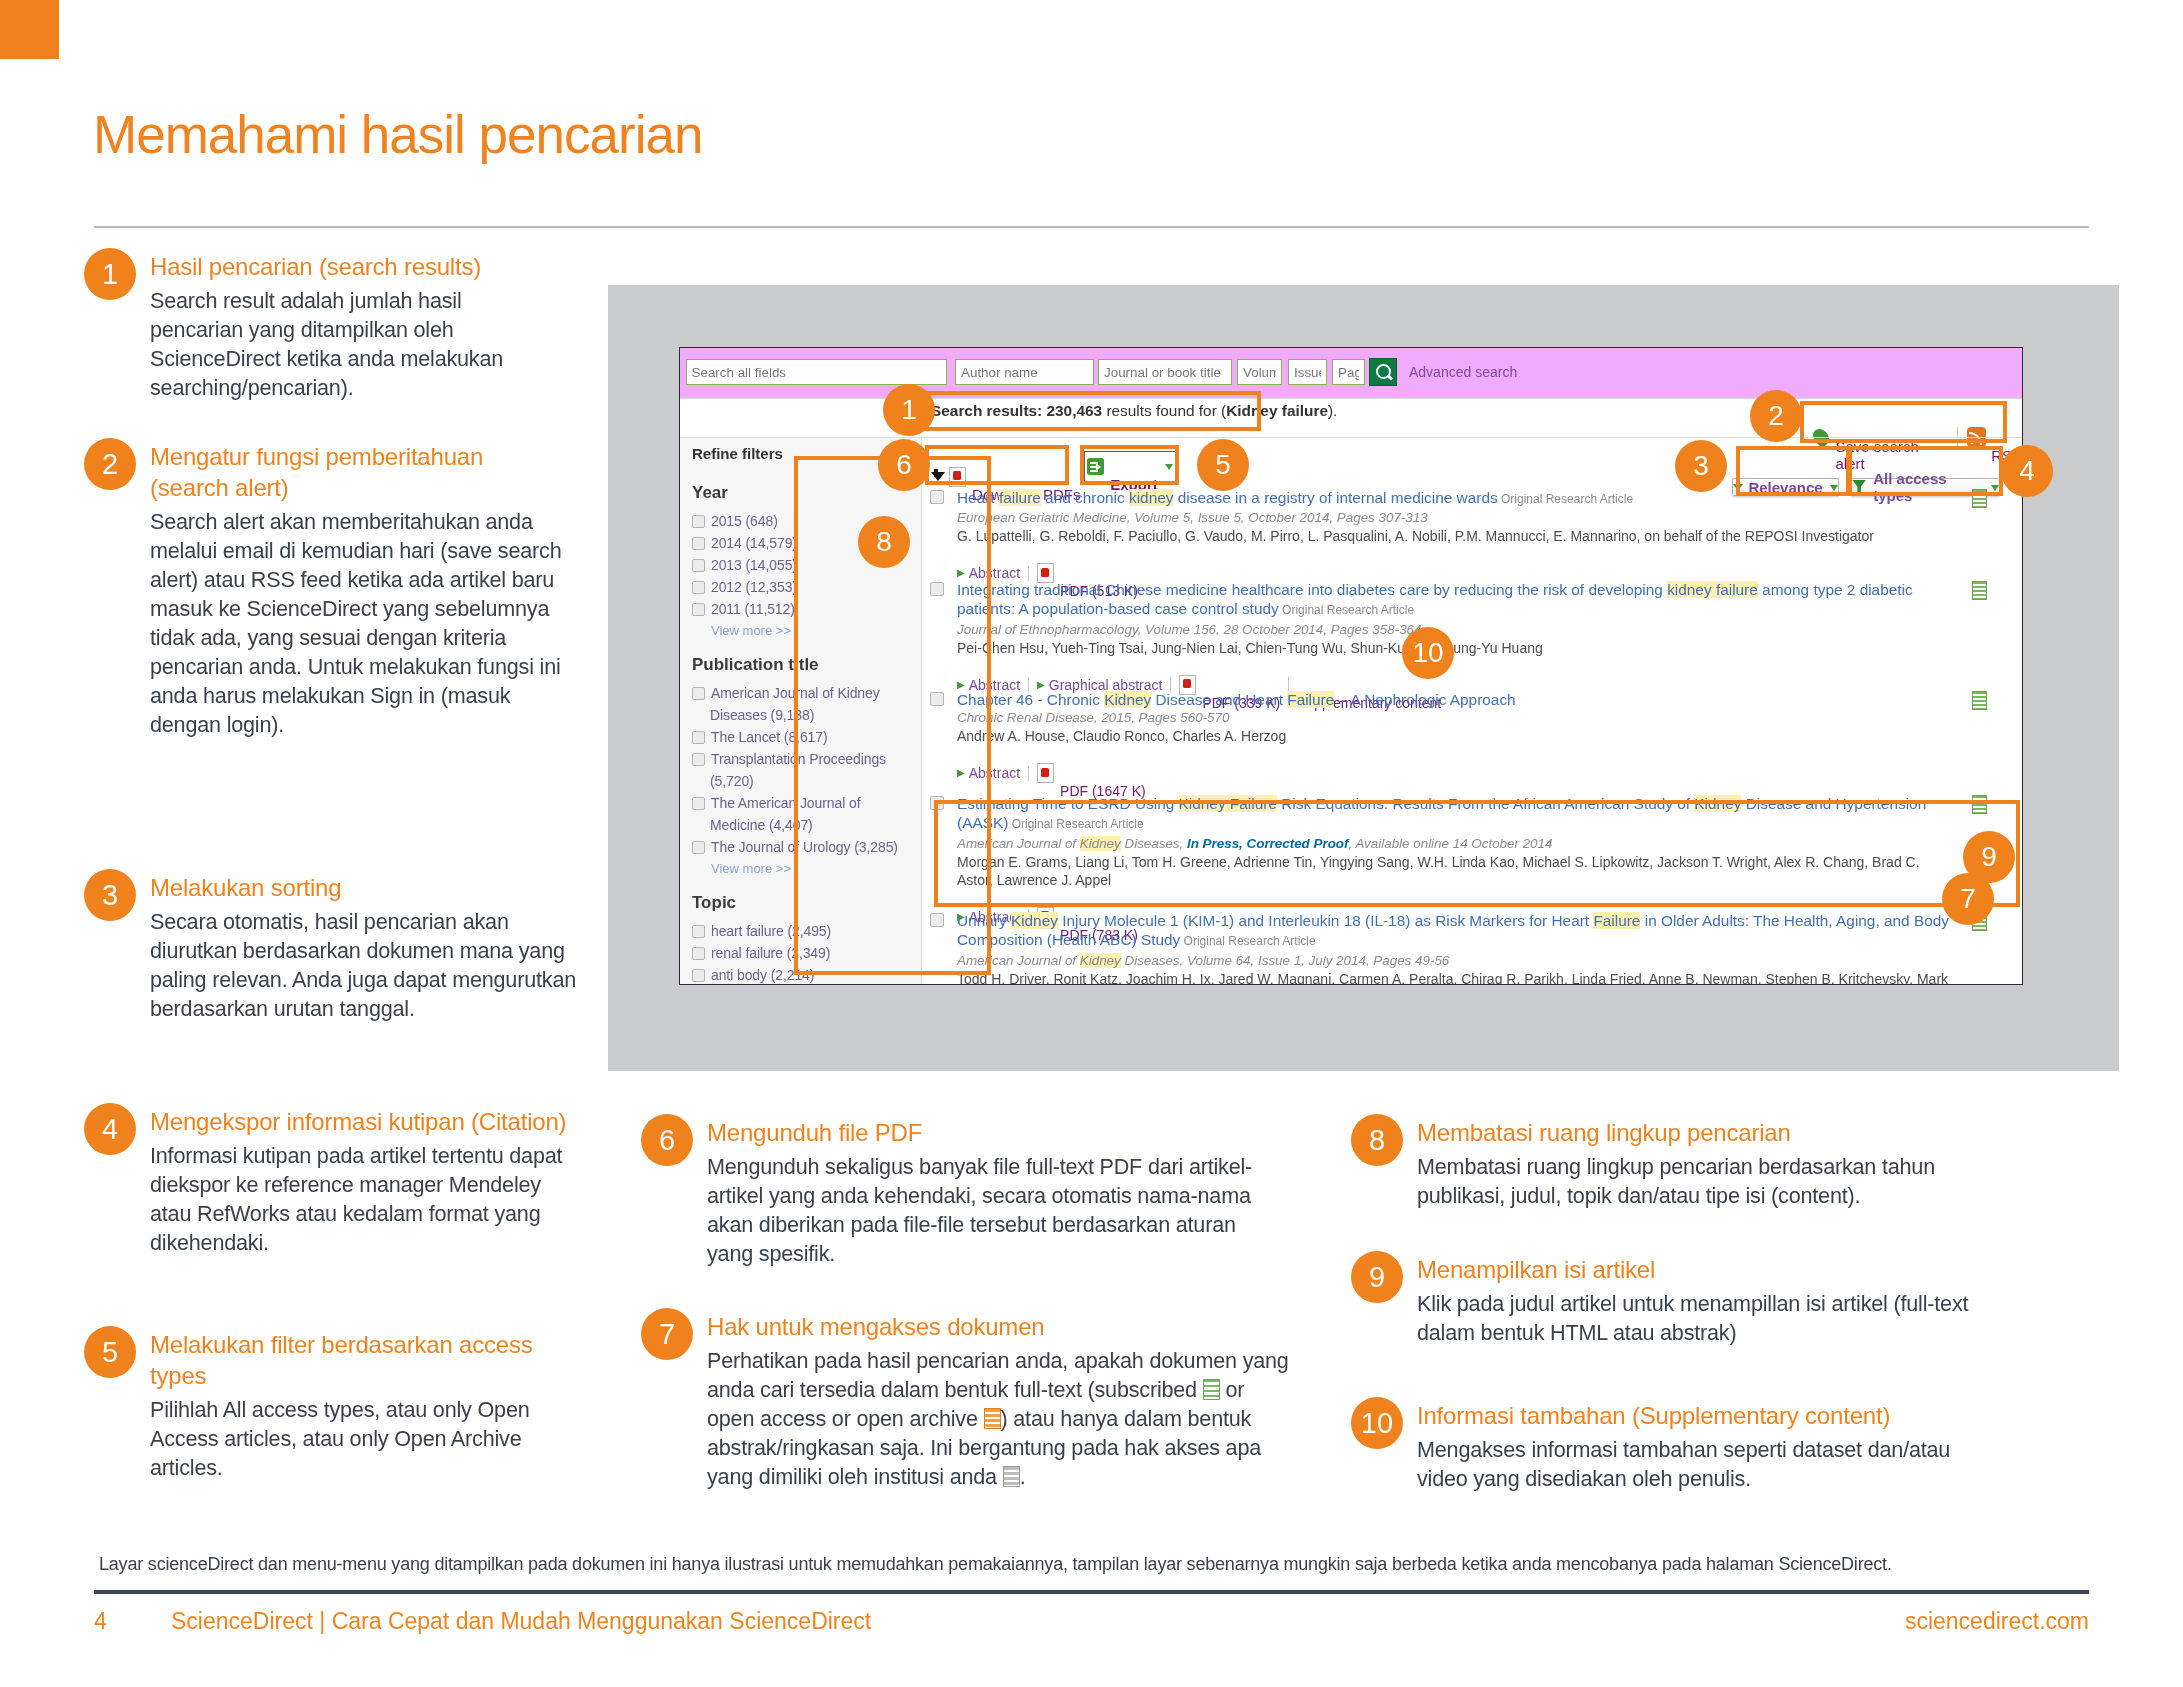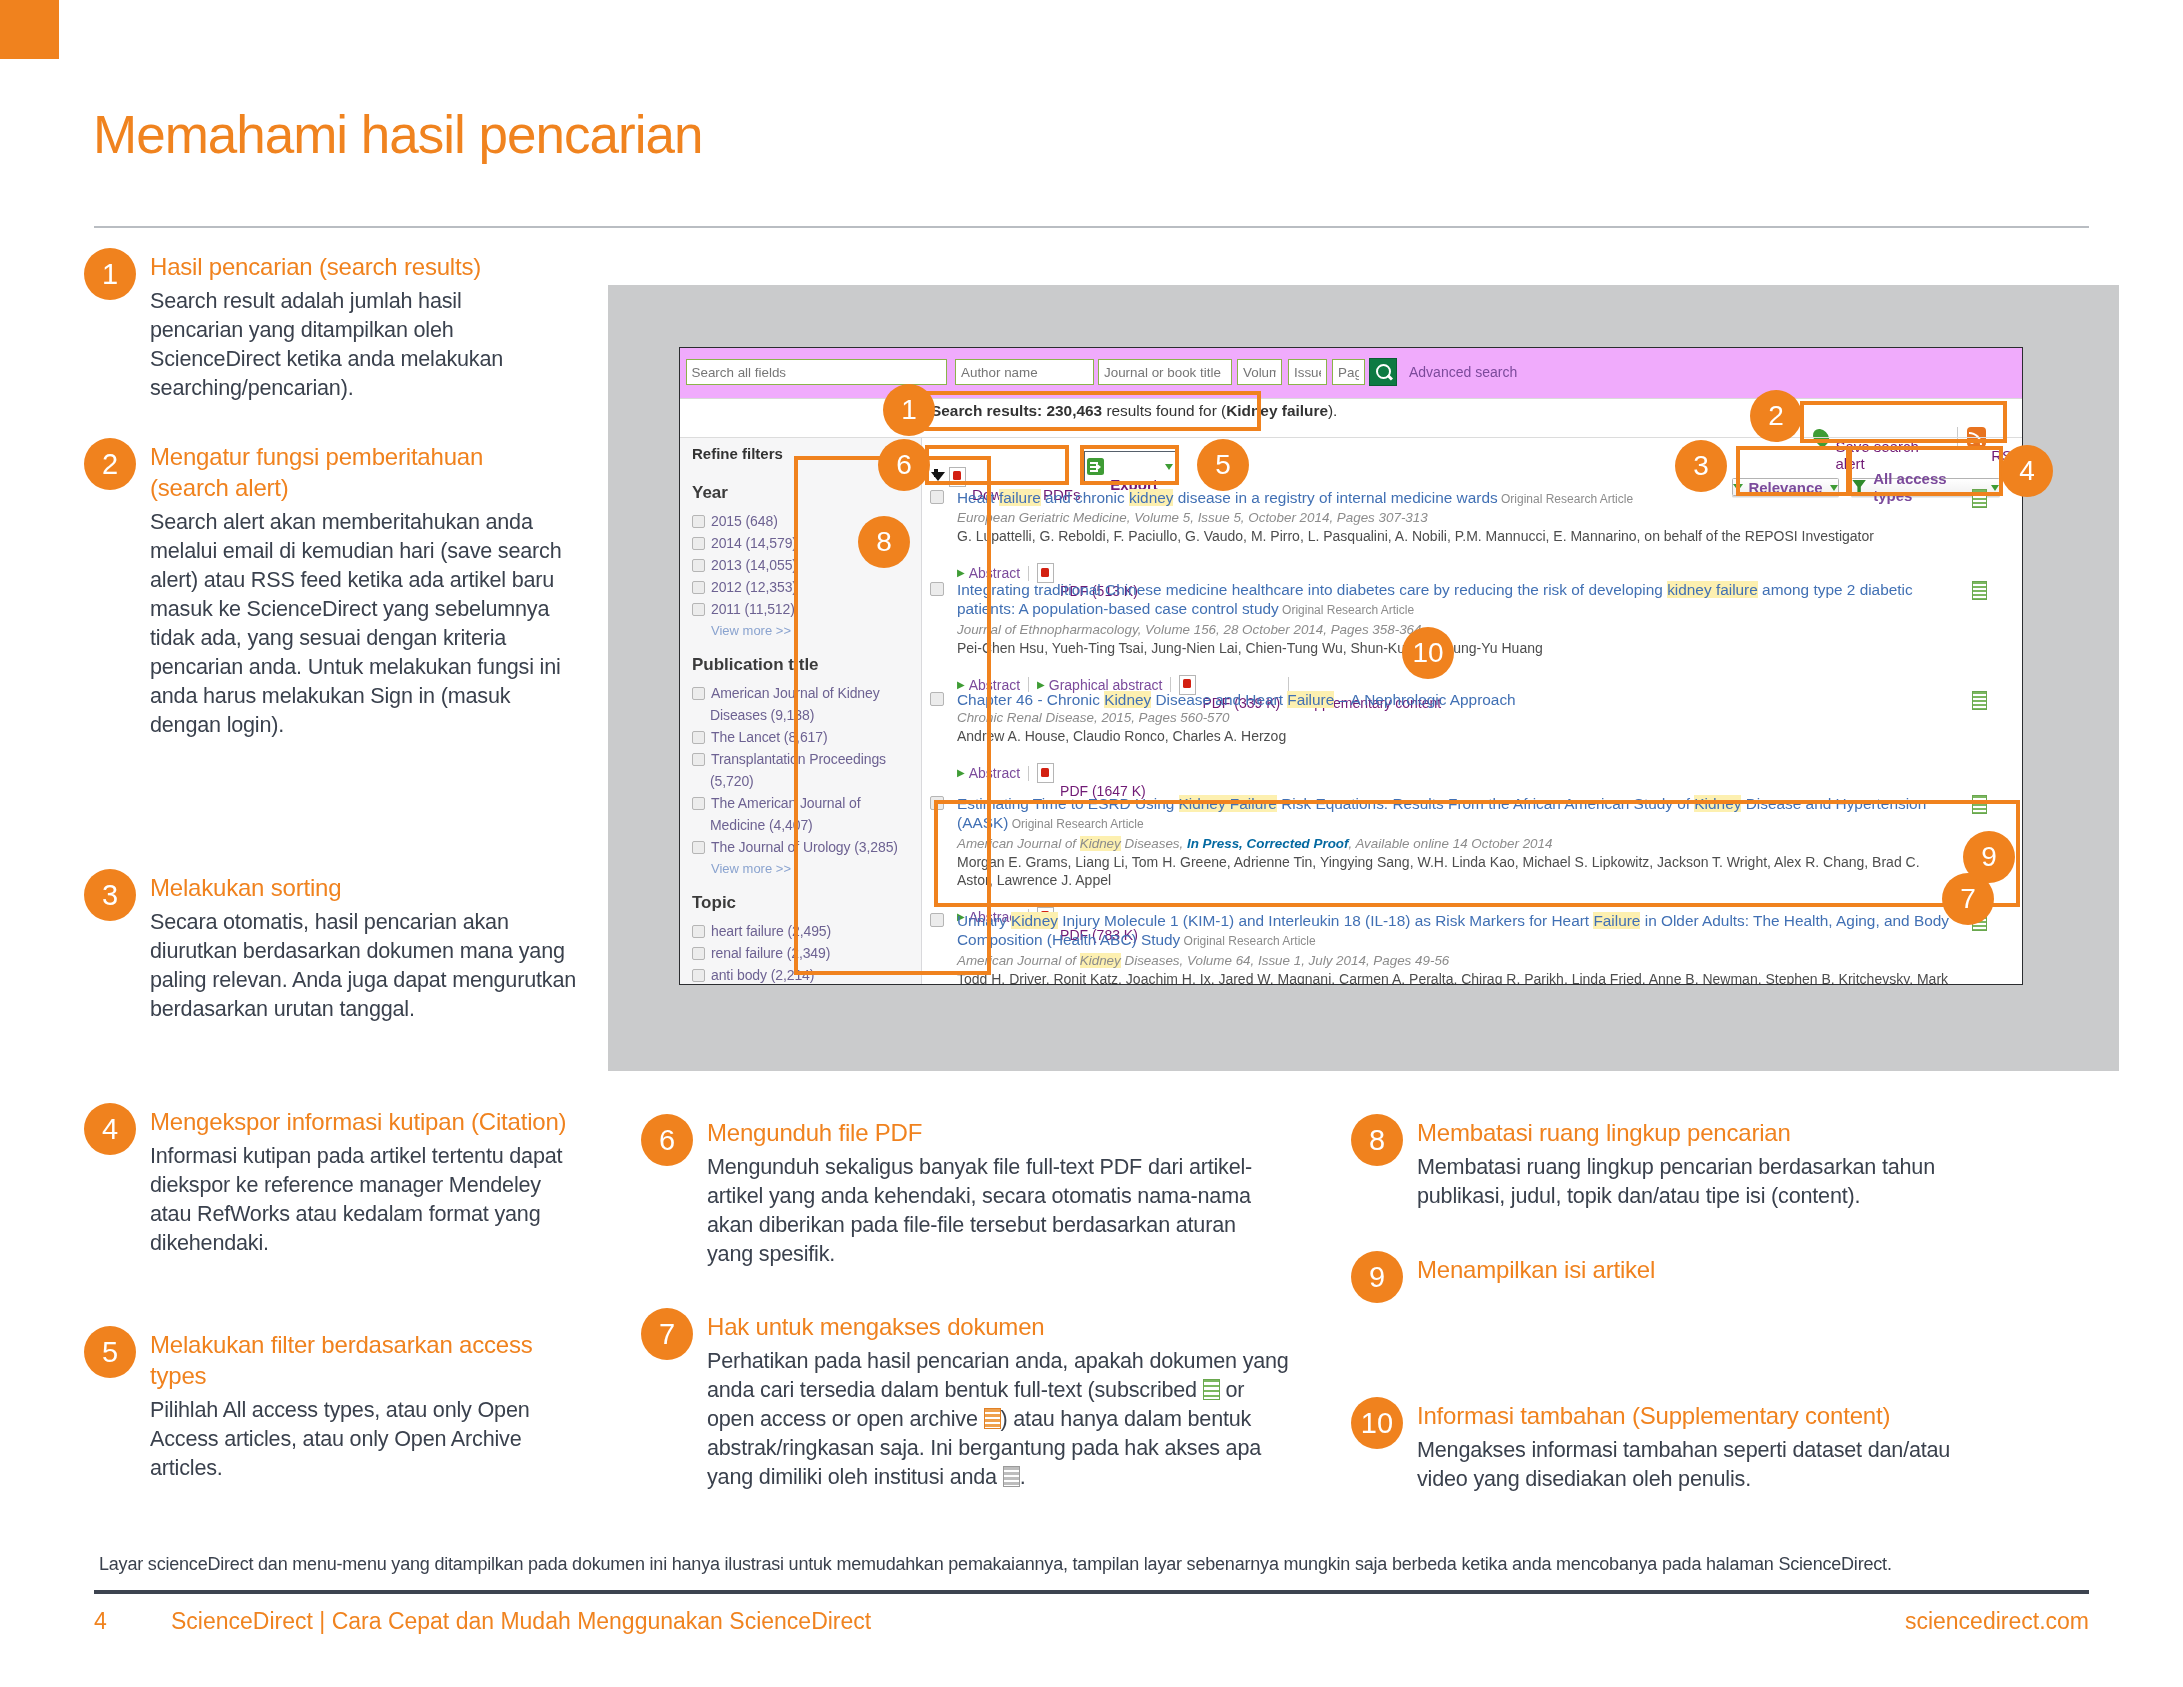--- a/index.html
+++ b/index.html
@@ -162,20 +162,21 @@
         <div class="ann-circle">8</div>
         <div style="width: 576px;">
           <div class="ann-heading">Membatasi ruang lingkup pencarian</div>
           <div class="ann-body">Membatasi ruang lingkup pencarian berdasarkan tahun publikasi, judul, topik dan/atau tipe isi (content).</div>
         </div>
       </div>
       <div class="ann" style="left: 1351px; top: 1254px; width: 671px;">
         <div class="ann-circle">9</div>
         <div style="width: 605px;">
           <div class="ann-heading">Menampilkan isi artikel</div>
+          <div class="ann-body">Klik pada judul artikel untuk menampillan isi artikel (full-text dalam bentuk HTML atau abstrak)</div>
         </div>
       </div>
       <div class="ann" style="left: 1351px; top: 1400px; width: 641px;">
         <div class="ann-circle">10</div>
         <div style="width: 576px;">
           <div class="ann-heading">Informasi tambahan (Supplementary content)</div>
           <div class="ann-body">Mengakses informasi tambahan seperti dataset dan/atau video yang disediakan oleh penulis.</div>
         </div>
       </div>
     </section>

